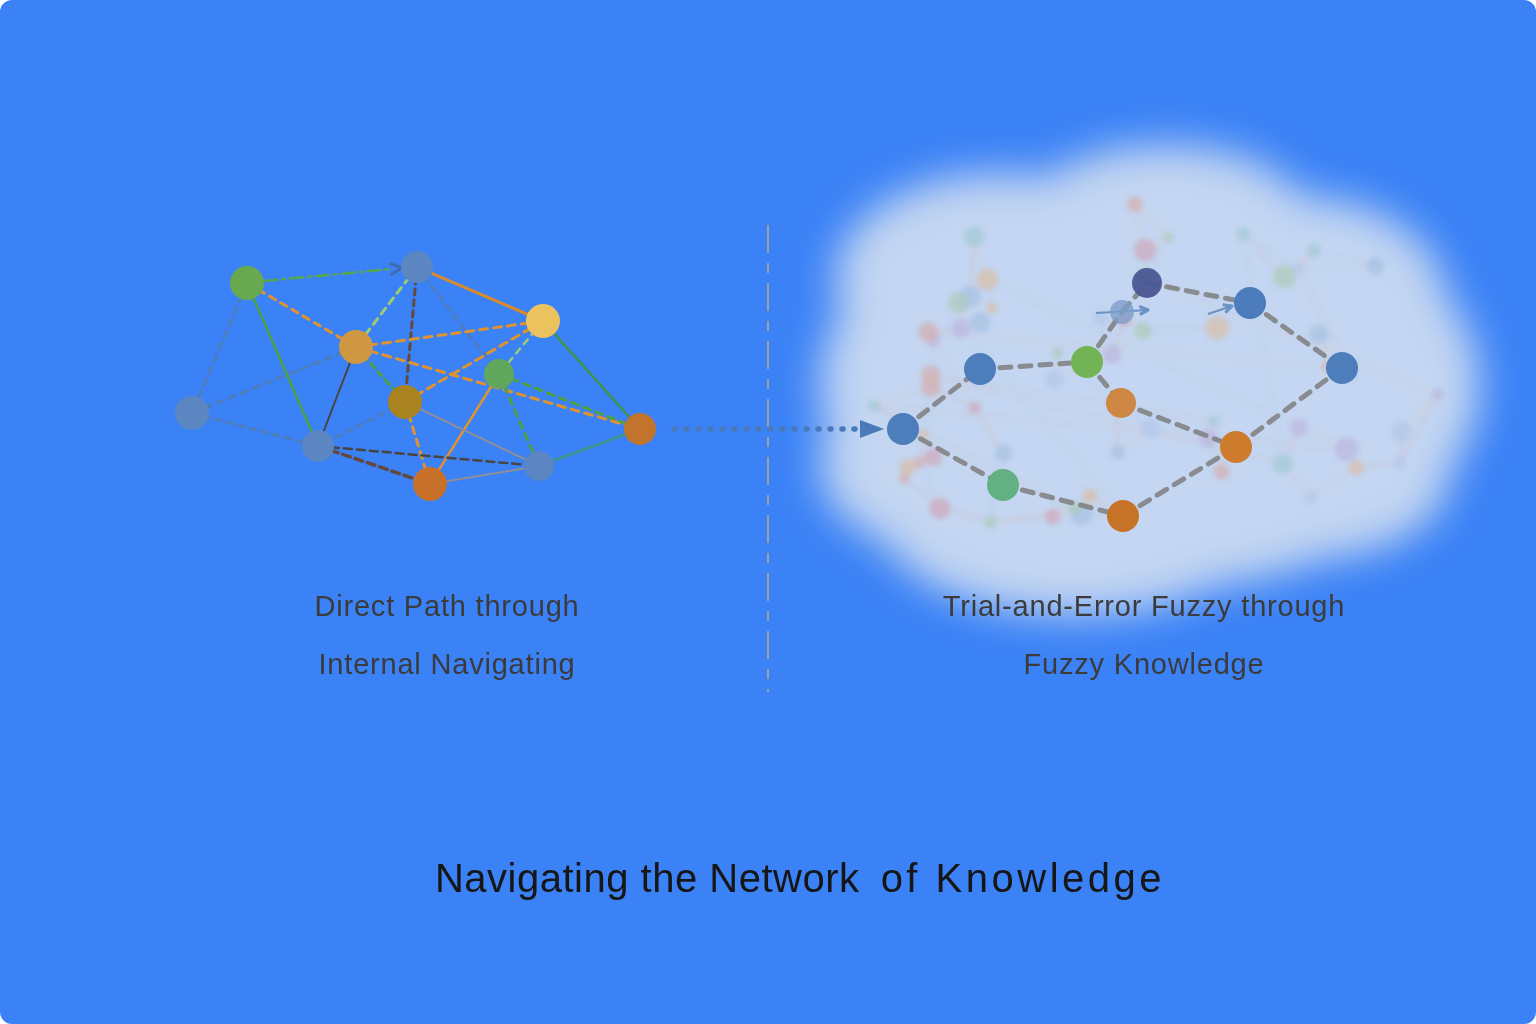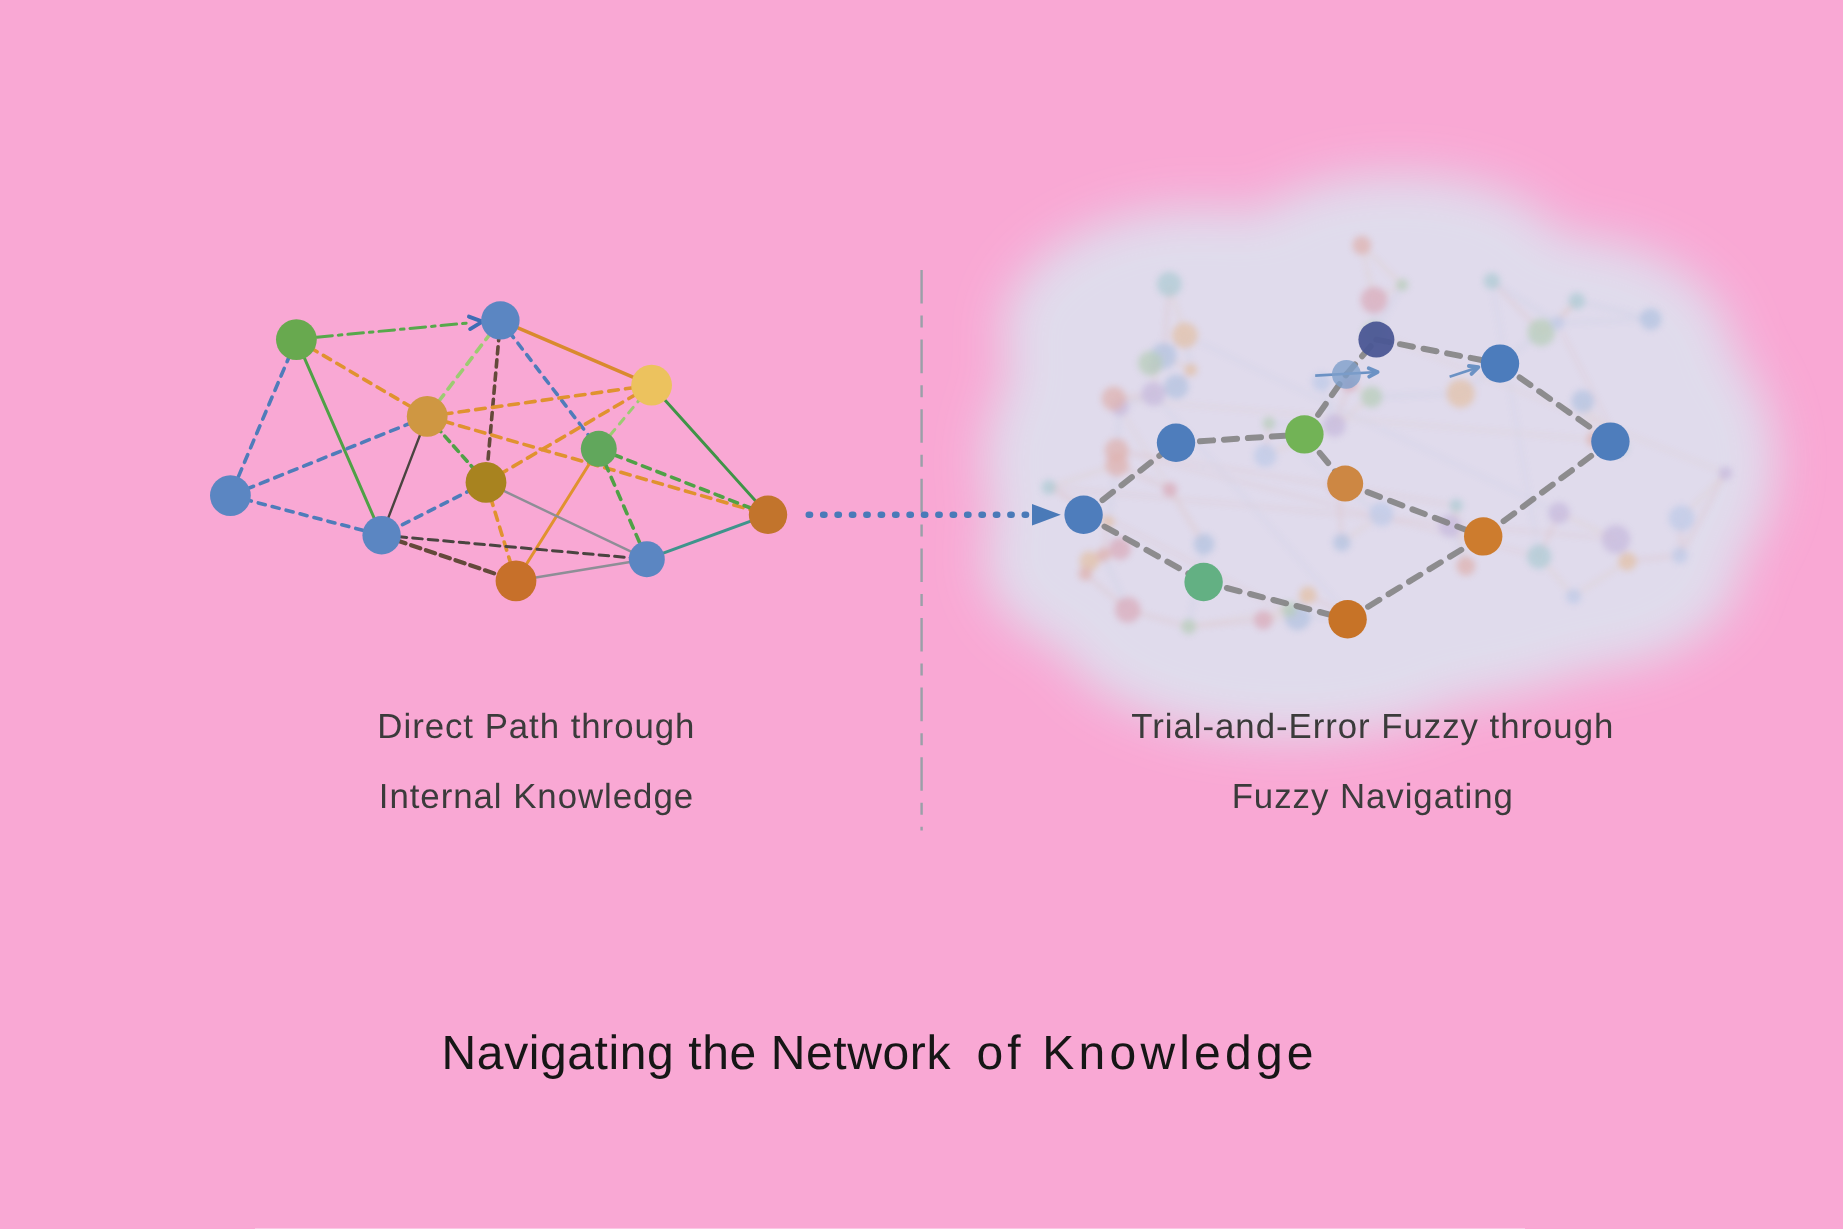--- a/index.html
+++ b/index.html
@@ -1,28 +1,28 @@
 <!DOCTYPE html>
 <html><head>
 <meta charset="utf-8">
 <style>
   html,body{margin:0;padding:0;background:#ffffff;}
   .canvas{
-    position:relative;width:1536px;height:1024px;background:#f9a8d4;
-    overflow:hidden;font-family:"Liberation Sans","DejaVu Sans",sans-serif;
+    position:relative;width:1536px;height:1024px;background:#3b82f6;
+    overflow:hidden;font-family:"Liberation Sans","DejaVu Sans",sans-serif;border-radius:12px;
   }
   svg.diagram{position:absolute;left:0;top:0;}
   .caption{
     position:absolute;text-align:center;color:#3b3b3b;
     font-size:29px;font-weight:400;letter-spacing:0.8px;line-height:58px;
   }
   .caption-left{left:197px;top:577px;width:500px;}
   .caption-right{left:894px;top:577px;width:500px;}
   .main-title{
-    position:absolute;left:368px;top:856px;width:864px;text-align:left;
+    position:absolute;left:368px;top:856px;width:864px;text-align:center;
     color:#161616;font-size:40px;font-weight:400;white-space:nowrap;
   }
   .main-title .t1{letter-spacing:0.5px;}
   .main-title .t2{letter-spacing:3.5px;margin-left:10px;}
 </style>
 </head>
 <body>
 
 <div class="canvas">
 
@@ -281,26 +281,26 @@
         <circle cx="405" cy="402" r="17" fill="#a8831f" opacity="1"></circle>
         <circle cx="318" cy="446" r="16" fill="#5b86c2" opacity="1"></circle>
         <circle cx="640" cy="429" r="16" fill="#c2742c" opacity="1"></circle>
         <circle cx="539" cy="466" r="15" fill="#5b86c2" opacity="1"></circle>
         <circle cx="430" cy="484" r="17" fill="#c7702a" opacity="1"></circle>
       </g>
   </svg>
 
   <div class="caption caption-left">
     <div>Direct Path through</div>
-    <div>Internal Knowledge</div>
+    <div>Internal Navigating</div>
   </div>
 
   <div class="caption caption-right">
     <div>Trial-and-Error Fuzzy through</div>
-    <div>Fuzzy Navigating</div>
+    <div>Fuzzy Knowledge</div>
   </div>
 
   <div class="main-title">
     <span class="t1">Navigating the Network</span>
     <span class="t2">of Knowledge</span>
   </div>
 
 </div>
 
 </body></html>

